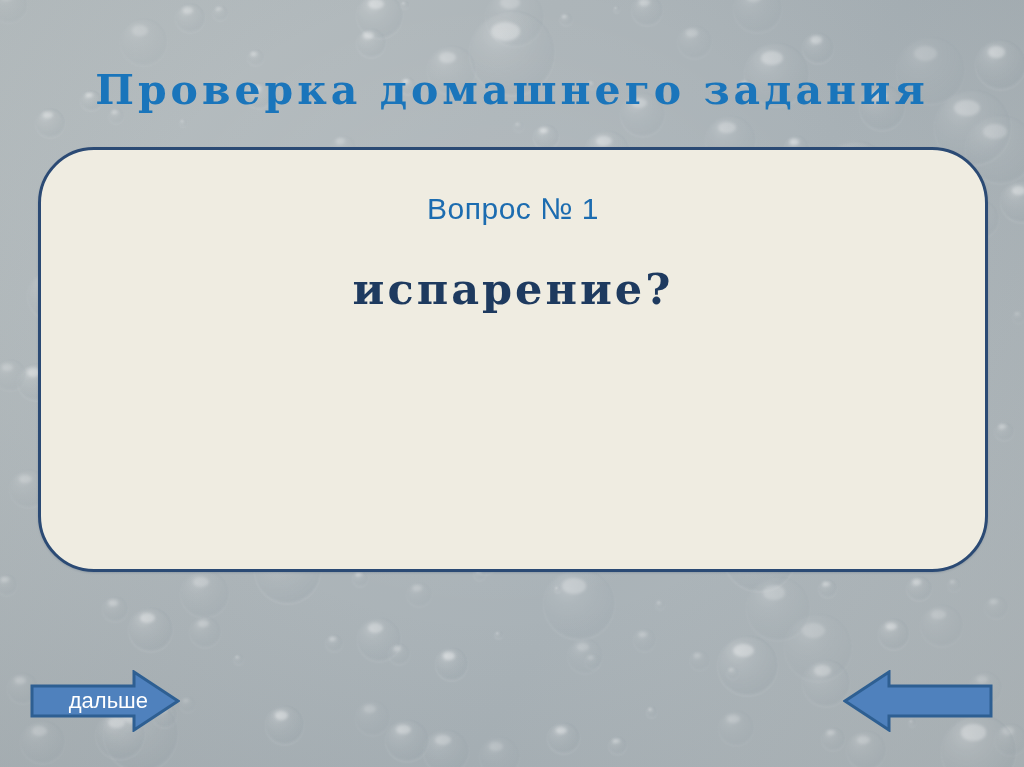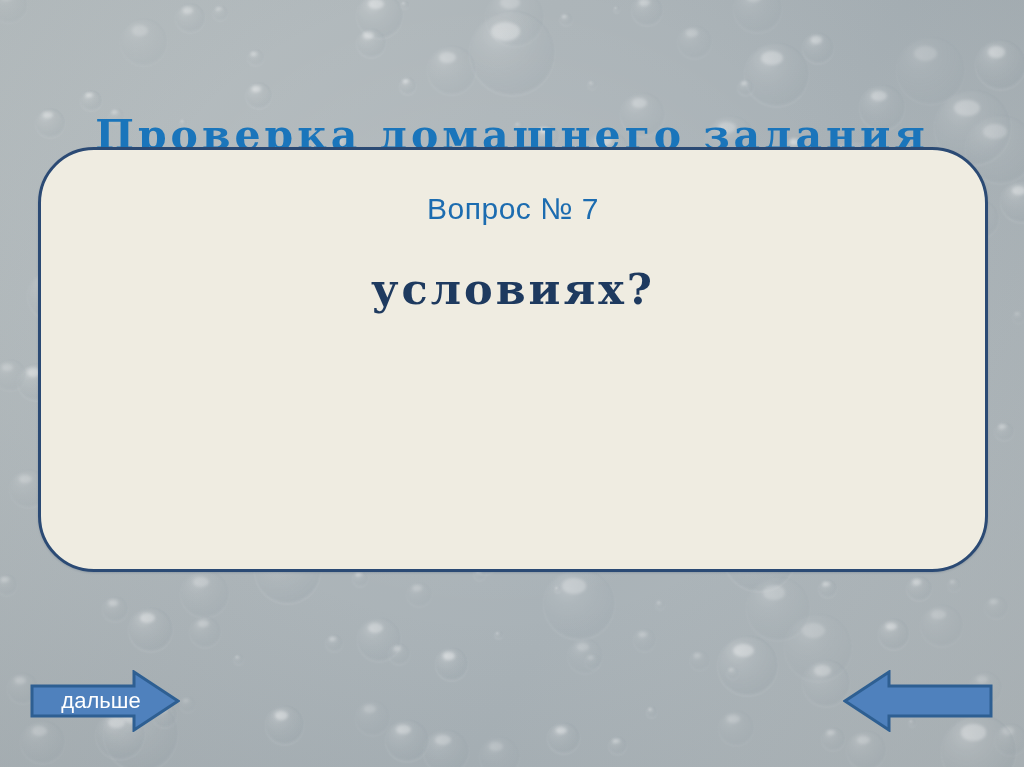--- a/index.html
+++ b/index.html
@@ -74,21 +74,20 @@
     top: 64px;
     width: 1024px;
     text-align: center;
     font-family: "DejaVu Serif", "Liberation Serif", serif;
     font-weight: 700;
     font-size: 41px;
     line-height: 52px;
     letter-spacing: 4px;
     color: #1a75bb;
     white-space: nowrap;
-    margin-top: 45px;
   }
 
   
   #question-card {
     position: absolute;
     left: 38px;
     top: 147px;
     width: 950px;
     height: 425px;
     box-sizing: border-box;
@@ -140,21 +139,21 @@
     height: 62px;
     line-height: 62px;
     font-family: "Liberation Sans", sans-serif;
     font-size: 22px;
     color: #ffffff;
     white-space: nowrap;
     pointer-events: none;
   }
 
   #next-button { left: 30px; top: 670px; }
-  #next-button .nav-label { left: 24px; width: 94px; text-align: center; }
+  #next-button .nav-label { left: 24px; width: 94px; text-align: right; }
 
   #back-button { left: 843px; top: 670px; }
   #back-button .nav-label { left: 42px; width: 94px; text-align: center; }
 </style>
 </head>
 <body>
 
 <div id="slide">
 
   <div id="droplet-texture">
@@ -345,24 +344,24 @@
       <div class="drop" style="left: 907.7px; top: 719px; width: 7.9px; height: 7.9px; opacity: 0.71;"></div>
       <div class="drop" style="left: 993.7px; top: 722.7px; width: 33.7px; height: 33.7px; opacity: 0.53;"></div>
       <div class="drop" style="left: 941px; top: 713.9px; width: 75.2px; height: 75.2px; opacity: 0.84;"></div>
     </div>
   <div id="vignette"></div>
 
   <div id="slide-title">Проверка домашнего задания</div>
 
   <div id="question-card">
 
-    <div id="question-number">Вопрос № 7</div>
+    <div id="question-number">Вопрос № 1</div>
 
     <div id="question-text">
-      <span class="qline">условиях?</span>
+      <span class="qline">испарение?</span>
     </div>
 
   </div>
 
   <div class="nav-arrow" id="next-button">
     <svg width="150" height="62" viewBox="0 0 150 62">
       <polygon points="2,16 104,16 104,2 148,31 104,60 104,46 2,46" fill="#4f81bd" stroke="#2e5f92" stroke-width="3" stroke-linejoin="miter"></polygon>
     </svg>
     <span class="nav-label">дальше</span>
   </div>

